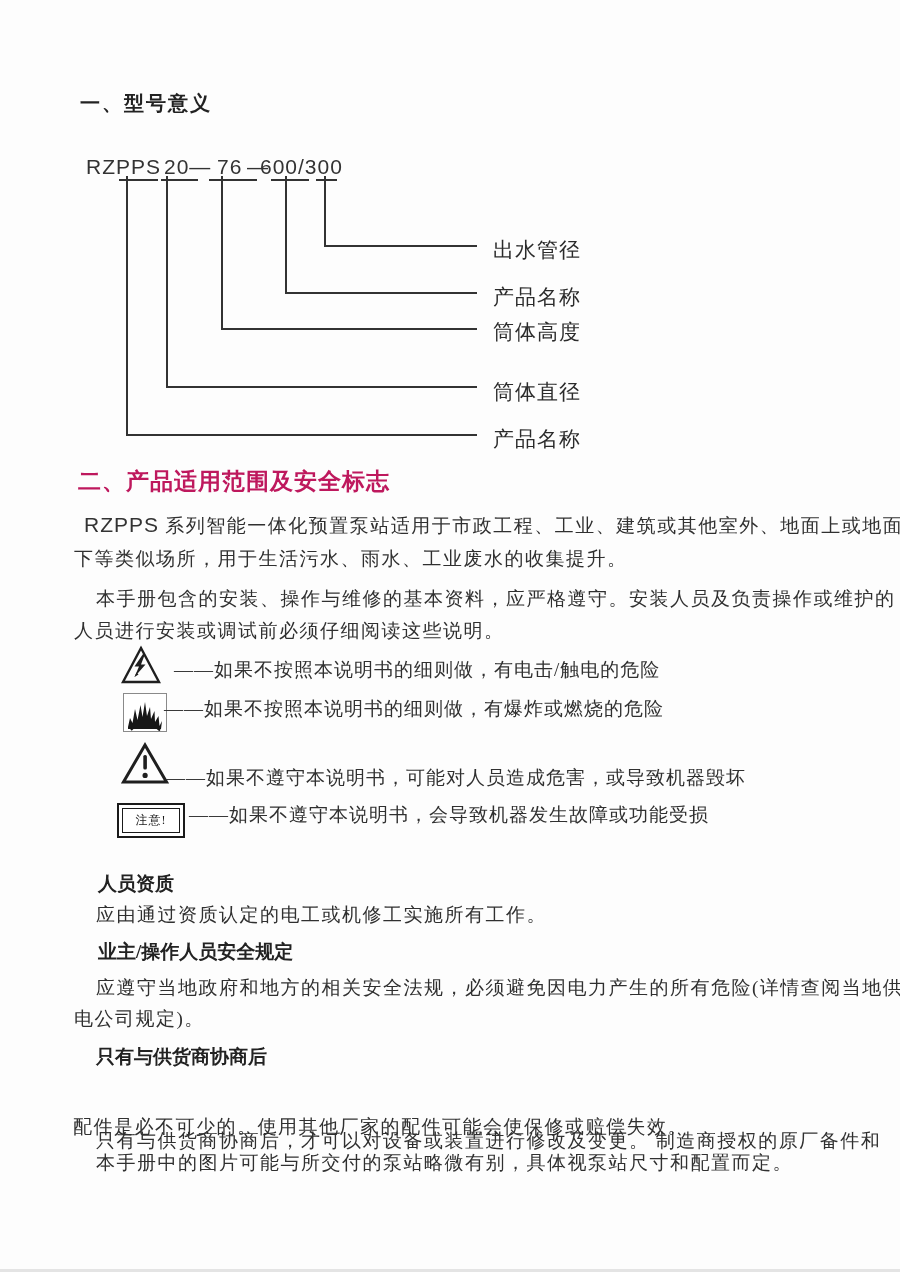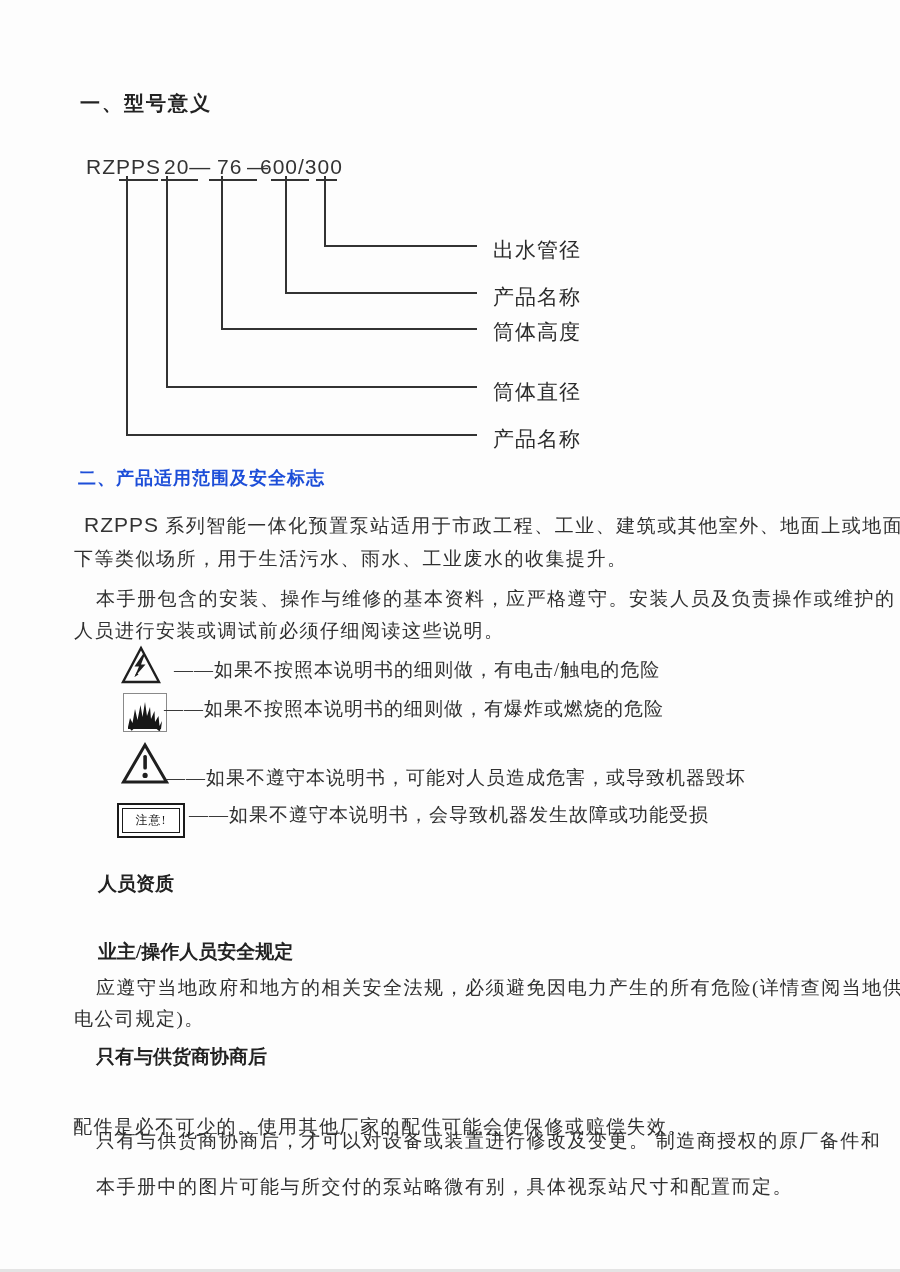--- a/index.html
+++ b/index.html
@@ -6,21 +6,21 @@
   .page{
     position:relative;
     width:900px;height:1272px;
     background:#fdfdfd;
     overflow:hidden;
     color:#2e2e2e;
     font-family:"Liberation Serif","DejaVu Serif",serif;
   }
   .abs{position:absolute;white-space:nowrap;}
   .h1{font-size:20px;font-weight:bold;letter-spacing:2px;color:#222;}
-  .h2{font-size:18px;font-weight:bold;letter-spacing:1px;color:#1d4ed8;}
+  .h2{font-size:23px;font-weight:bold;letter-spacing:1px;color:#be185d;}
   .h3{font-size:19px;font-weight:bold;color:#222;}
   .body-line{font-size:19px;letter-spacing:1.5px;color:#303030;}
   .warn-line{font-size:19px;letter-spacing:1px;color:#303030;}
   .model-part{
     position:absolute;top:0;
     font-family:"Liberation Sans","DejaVu Sans",sans-serif;
     font-size:21px;color:#333;letter-spacing:1px;
   }
   .dg-line{position:absolute;background:#333;}
   .dg-label{
@@ -127,25 +127,26 @@
     </svg>
   </div>
   <div class="abs warn-line" style="left:166px;top:765px;">——如果不遵守本说明书，可能对人员造成危害，或导致机器毁坏</div>
 
   <div class="notice-box">
     <div class="notice-inner">注意!</div>
   </div>
   <div class="abs warn-line" style="left:189px;top:802px;">——如果不遵守本说明书，会导致机器发生故障或功能受损</div>
 
   <div class="abs h3" style="left:98px;top:871px;">人员资质</div>
+  <div class="abs body-line" style="left:96px;top:902px;">应由通过资质认定的电工或机修工实施所有工作。</div>
 
   <div class="abs h3" style="left:98px;top:939px;">业主/操作人员安全规定</div>
   <div class="abs body-line" style="left:96px;top:975px;">应遵守当地政府和地方的相关安全法规，必须避免因电力产生的所有危险(详情查阅当地供</div>
   <div class="abs body-line" style="left:74px;top:1006px;">电公司规定)。</div>
 
   <div class="abs h3" style="left:96px;top:1044px;">只有与供货商协商后</div>
   <div class="abs body-line" style="left:96px;top:1128px;">只有与供货商协商后，才可以对设备或装置进行修改及变更。 制造商授权的原厂备件和</div>
   <div class="abs body-line" style="left:73px;top:1114px;">配件是必不可少的。使用其他厂家的配件可能会使保修或赔偿失效。</div>
 
-  <div class="abs body-line" style="left:96px;top:1150px;margin-top:24px;">本手册中的图片可能与所交付的泵站略微有别，具体视泵站尺寸和配置而定。</div>
+  <div class="abs body-line" style="left:96px;top:1150px;">本手册中的图片可能与所交付的泵站略微有别，具体视泵站尺寸和配置而定。</div>
 
   <div class="edge-bottom"></div>
 </div>
 
 </body></html>

